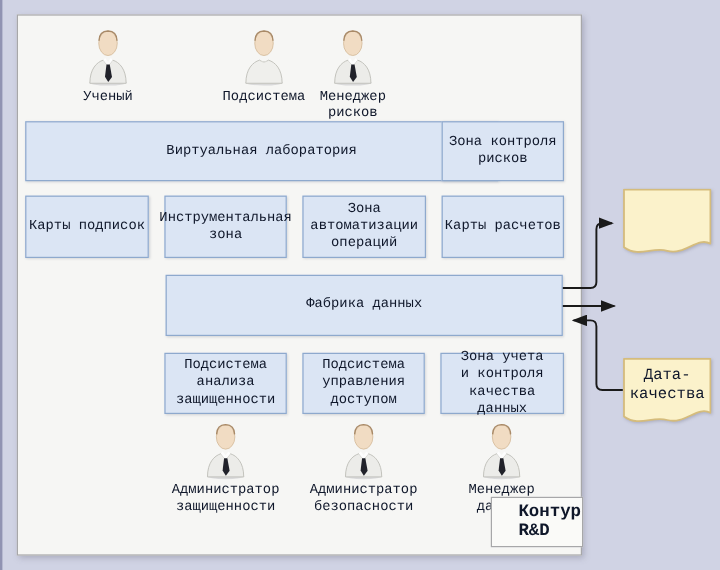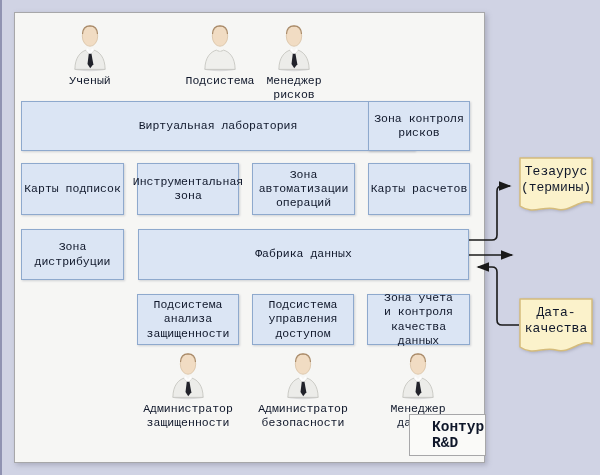--- a/index.html
+++ b/index.html
@@ -73,21 +73,20 @@
 рисков</div>
 
   <div class="zbox" style="left:21px;top:163px;width:103px;height:52px">Карты подписок</div>
   <div class="zbox" style="left:137px;top:163px;width:102px;height:52px">Инструментальная
 зона</div>
   <div class="zbox" style="left:252px;top:163px;width:103px;height:52px">Зона
 автоматизации
 операций</div>
   <div class="zbox" style="left:368px;top:163px;width:102px;height:52px">Карты расчетов</div>
 
-  <div class="zbox" style="left:21px;top:229px;width:103px;height:51px">Зона дистрибуции</div>
   <div class="zbox" style="left:138px;top:229px;width:331px;height:51px">Фабрика данных</div>
 
   <div class="zbox" style="left:137px;top:294px;width:102px;height:51px">Подсистема
 анализа
 защищенности</div>
   <div class="zbox" style="left:252px;top:294px;width:102px;height:51px">Подсистема
 управления
 доступом</div>
   <div class="zbox" style="left:367px;top:294px;width:103px;height:51px">Зона учета
 и контроля качества
@@ -131,22 +130,20 @@
     <div class="actor-label">Менеджер
 данных</div>
   </div>
 
   <div class="rnd-tab">Контур R&amp;D</div>
 
   <div class="note" style="top:157px">
     <svg class="note-shape" viewBox="0 0 74 60" preserveAspectRatio="none">
       <path d="M1,1 L73,1 L73,46 C62,40 52,56 37,52 C24,48.5 14,58 1,49 Z" fill="#fbf2cb" stroke="#d5bc7c" stroke-width="1.5" stroke-linejoin="round"></path>
     </svg>
-    <div class="note-text">Тезаурус
-(термины)</div>
   </div>
 
 
   <div class="note" style="top:298px">
     <svg class="note-shape" viewBox="0 0 74 60" preserveAspectRatio="none">
       <path d="M1,1 L73,1 L73,46 C62,40 52,56 37,52 C24,48.5 14,58 1,49 Z" fill="#fbf2cb" stroke="#d5bc7c" stroke-width="1.5" stroke-linejoin="round"></path>
     </svg>
     <div class="note-text">Дата-
 качества</div>
   </div>

